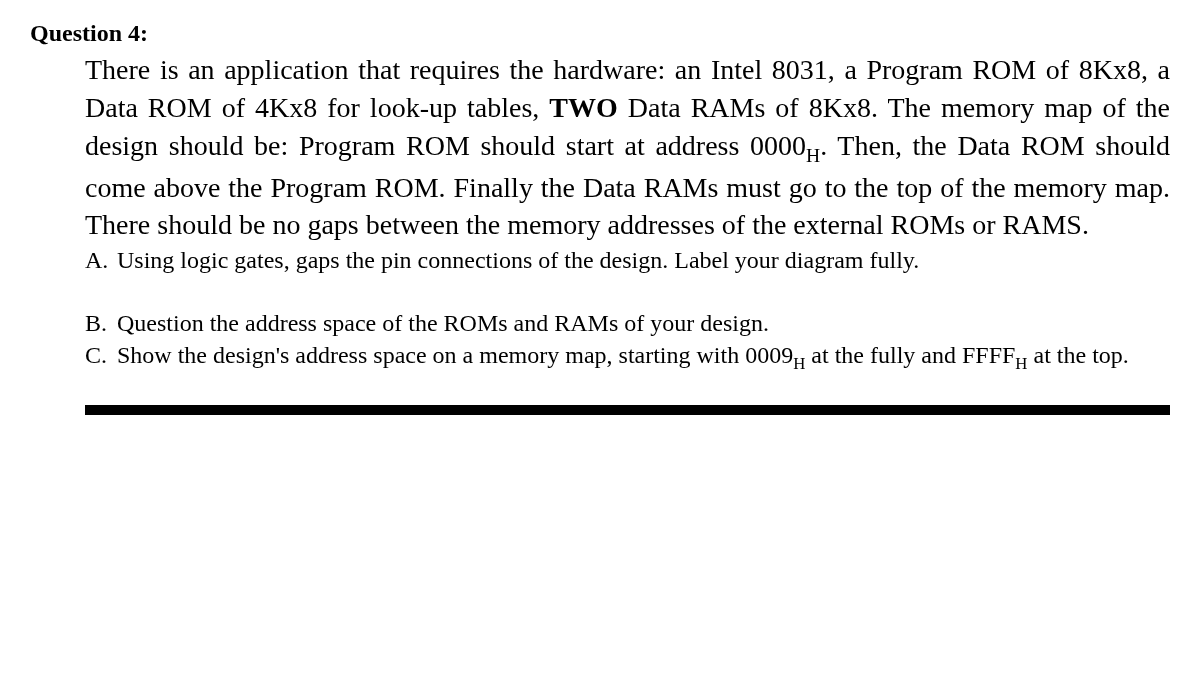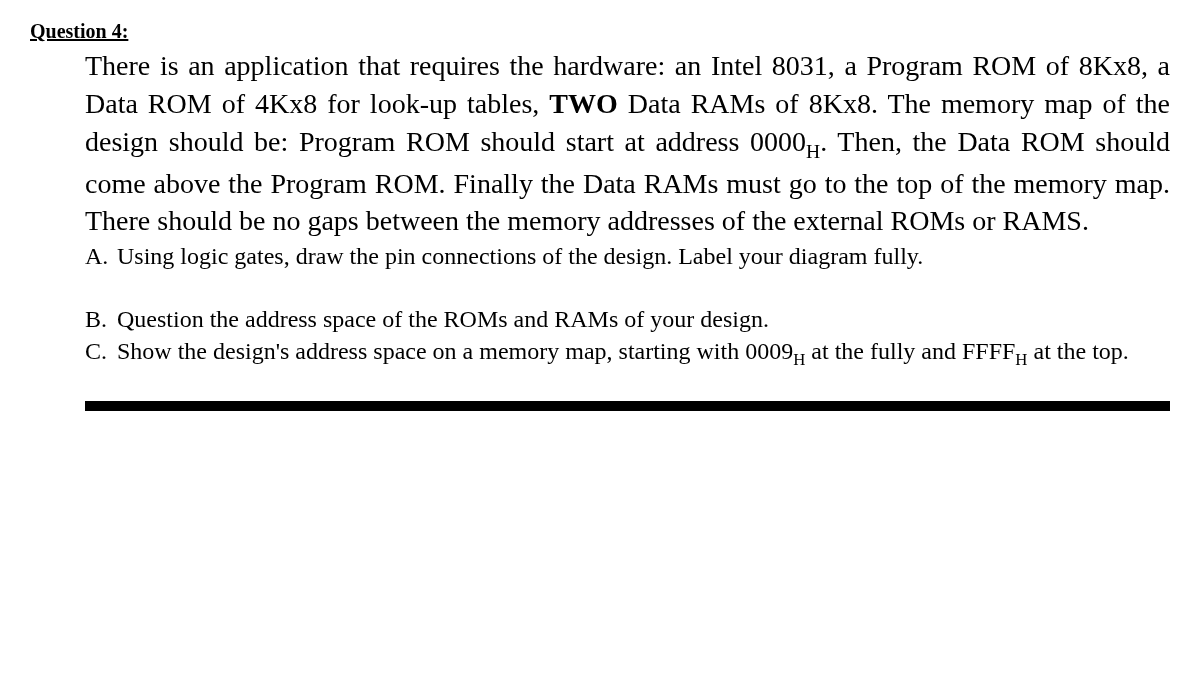--- a/index.html
+++ b/index.html
@@ -9,23 +9,22 @@
     }
     body {
       width: 1200px;
       height: 691px;
       background: #ffffff;
       font-family: 'Times New Roman', Times, serif;
       color: #000000;
       padding: 20px 30px;
     }
     .question-title {
-      font-size: 20px;
+      font-size: 24px;
       font-weight: bold;
-      text-decoration: underline;
       margin-bottom: 4px;
     }
     .intro-text {
       font-size: 28px;
       line-height: 1.35;
       margin-left: 55px;
       text-align: justify;
     }
     .list-item {
       font-size: 24px;
@@ -63,21 +62,21 @@
 <body>
 
 <div class="question-title">Question 4:</div>
 
 <div class="intro-text">
   <span>There is an application that requires the hardware: an Intel 8031, a Program ROM of 8Kx8, a Data ROM of 4Kx8 for look-up tables, </span><span class="bold">TWO</span><span> Data RAMs of 8Kx8. The memory map of the design should be: Program ROM should start at address 0000</span><span class="subscript">H</span><span>. Then, the Data ROM should come above the Program ROM. Finally the Data RAMs must go to the top of the memory map. There should be no gaps between the memory addresses of the external ROMs or RAMS.</span>
 </div>
 
 <div class="list-item">
   <span class="list-letter">A.</span>
-  <span class="list-content">Using logic gates, draw the pin connections of the design. Label your diagram fully.</span>
+  <span class="list-content">Using logic gates, gaps the pin connections of the design. Label your diagram fully.</span>
 </div>
 
 <div class="gap"></div>
 
 <div class="list-item">
   <span class="list-letter">B.</span>
   <span class="list-content">Question the address space of the ROMs and RAMs of your design.</span>
 </div>
 
 <div class="list-item">

